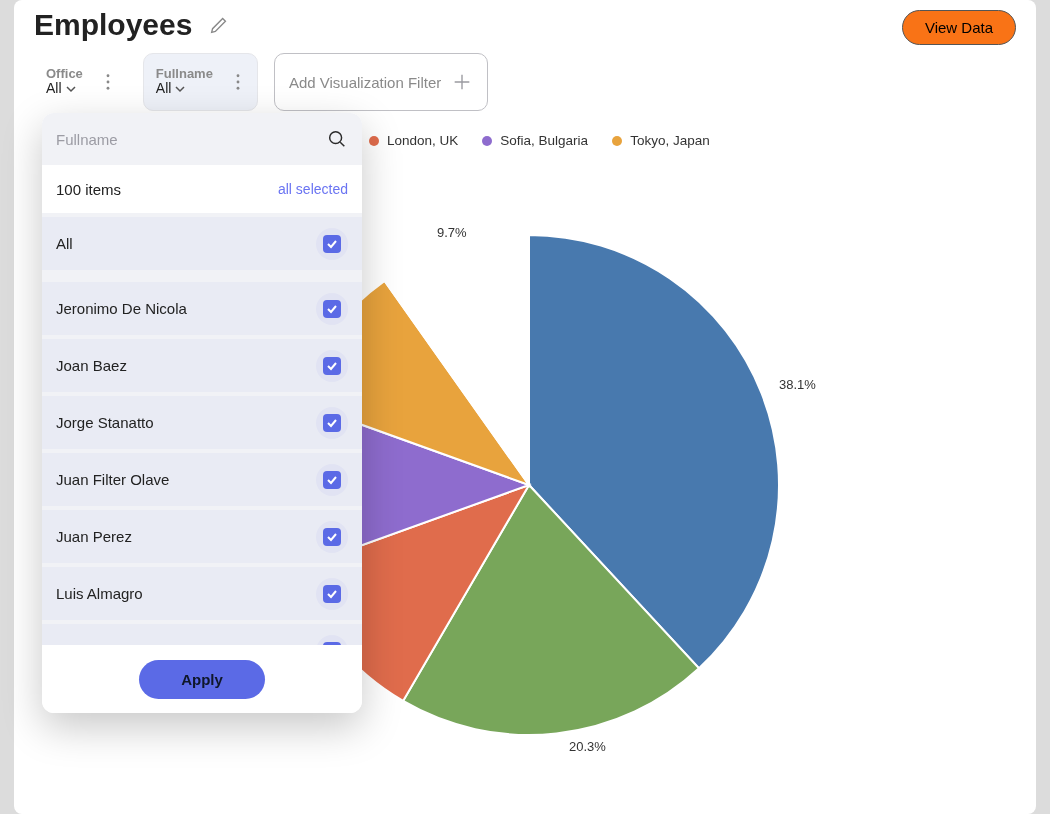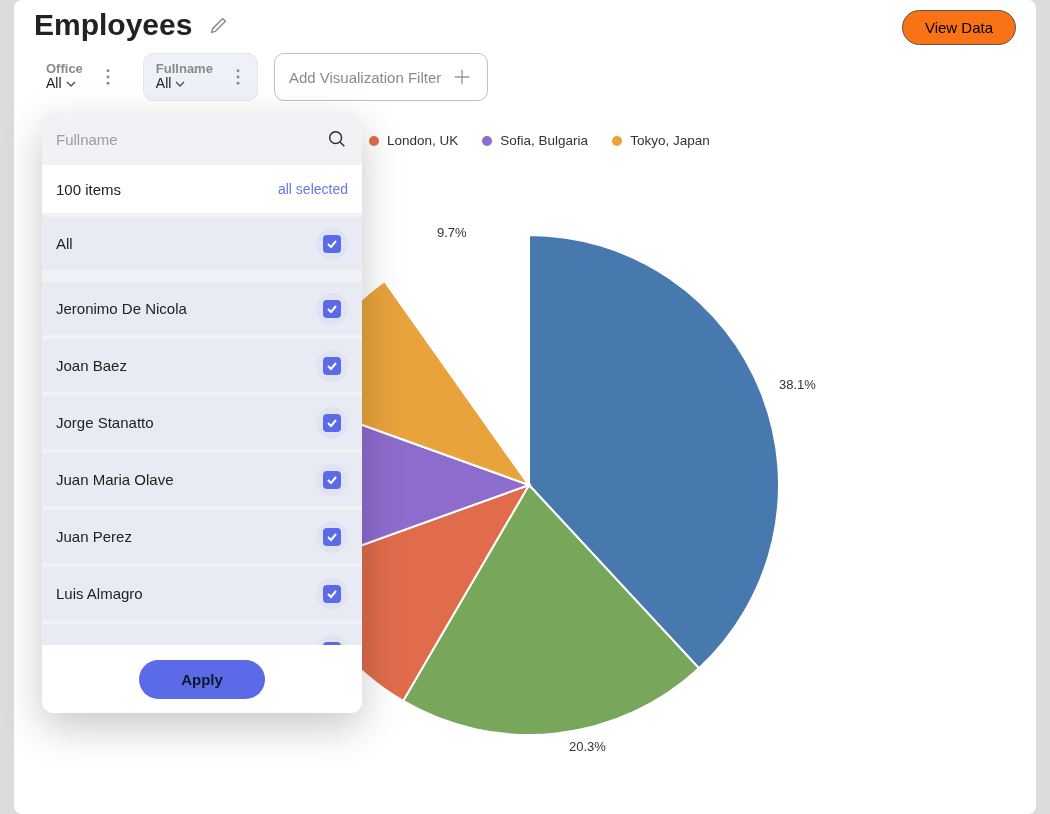--- a/index.html
+++ b/index.html
@@ -72,21 +72,21 @@
     margin-left: 18px;
     width: 14px; height: 18px;
     color: #888;
     cursor: pointer;
     display: flex; align-items: center; justify-content: center;
   }
   .add-filter {
     border: 1px solid #c0c0c5;
     border-radius: 10px;
     padding: 0 14px;
-    height: 48px;
+    height: 58px;
     display: flex; align-items: center; gap: 10px;
     color: #8a8a8a;
     font-size: 15px;
     cursor: pointer;
   }
   .plus {
     width: 22px; height: 22px; color: #9a9aa0;
   }
 
   
@@ -339,21 +339,21 @@
           <span>Jorge Stanatto</span>
           <span class="checkbox">
             <span class="checkbox-inner">
               <svg class="check" viewBox="0 0 12 12">
                 <path d="M2 6l3 3 5-6" fill="none" stroke="currentColor" stroke-width="2"></path>
               </svg>
             </span>
           </span>
         </div>
         <div class="dd-item">
-          <span>Juan Maria Olave</span>
+          <span>Juan Filter Olave</span>
           <span class="checkbox">
             <span class="checkbox-inner">
               <svg class="check" viewBox="0 0 12 12">
                 <path d="M2 6l3 3 5-6" fill="none" stroke="currentColor" stroke-width="2"></path>
               </svg>
             </span>
           </span>
         </div>
         <div class="dd-item">
           <span>Juan Perez</span>

